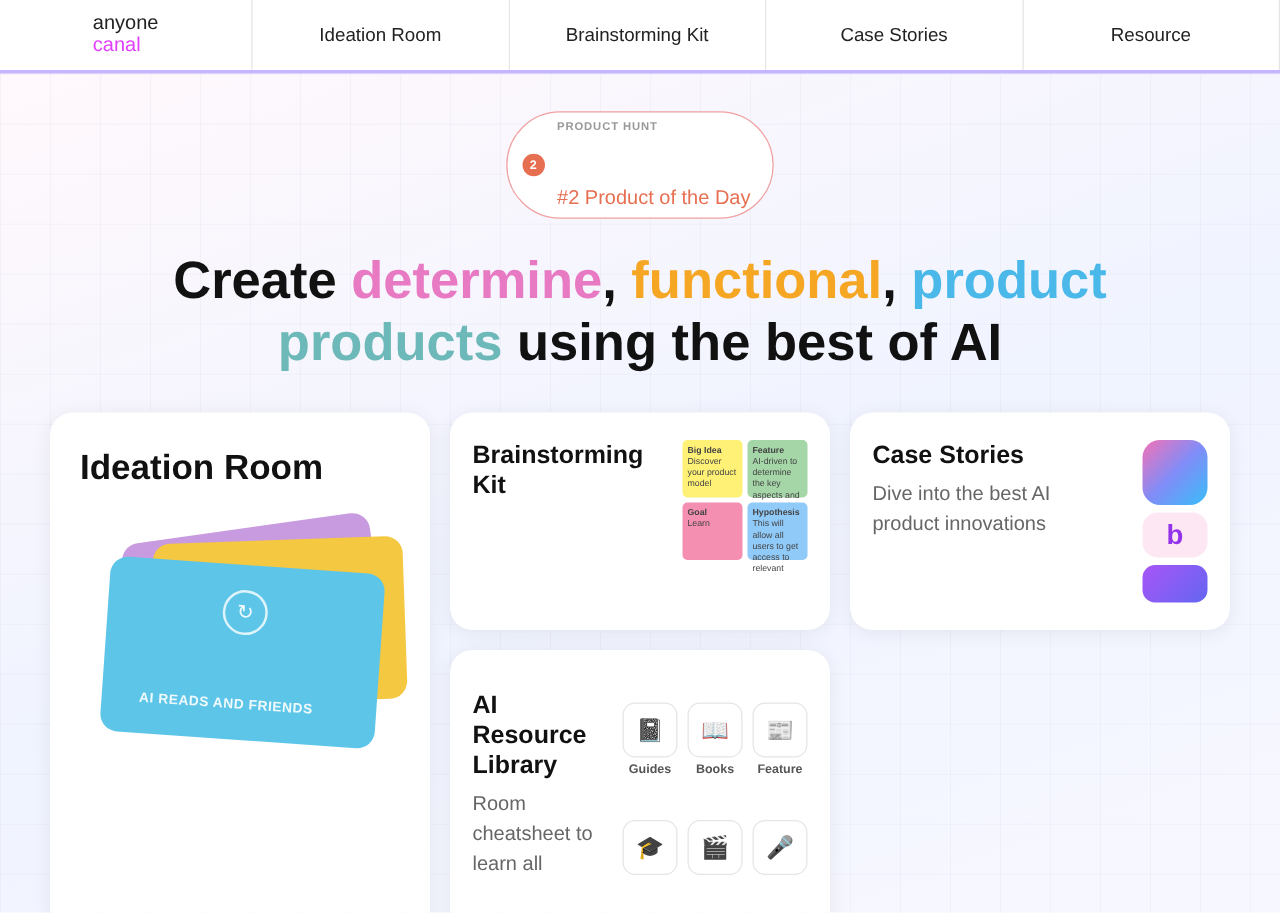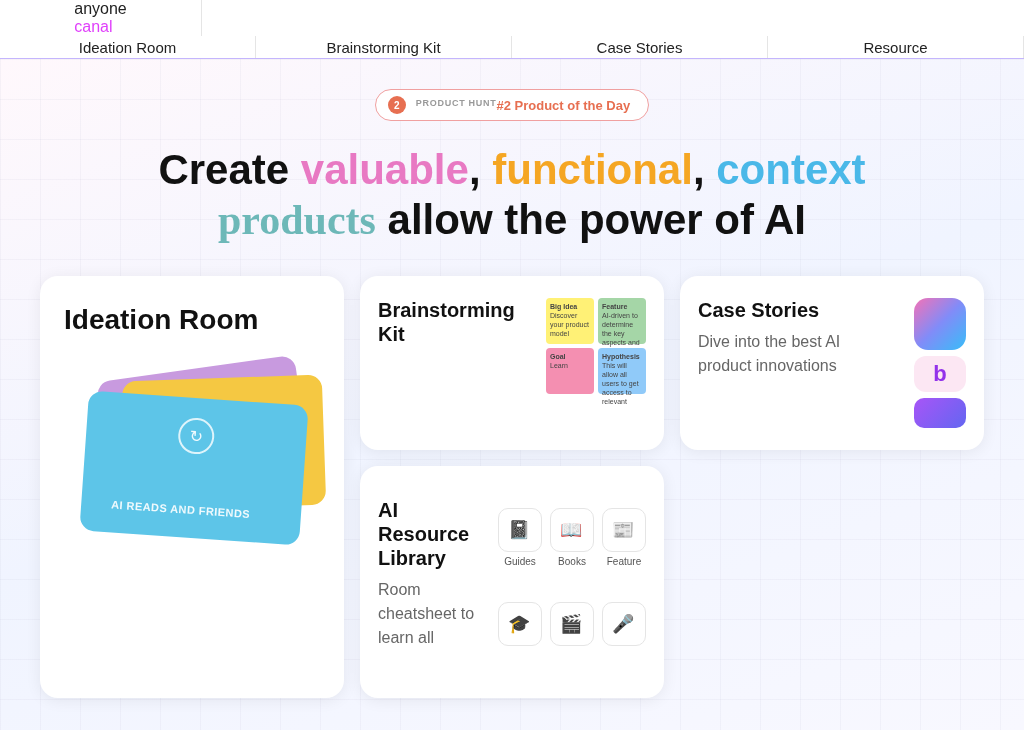--- a/index.html
+++ b/index.html
@@ -8,24 +8,23 @@
       background: #fff;
       width: 1024px;
       height: 730px;
       overflow: hidden;
     }
 
     
     .header {
       display: flex;
       align-items: stretch;
-      border-bottom: 1px solid #c4b5fd;
+      border-bottom: 3px solid #c4b5fd;
       background: #fff;
       height: 59px;
-      flex-direction: column;
     }
     .logo-area {
       display: flex;
       align-items: center;
       justify-content: center;
       width: 202px;
       padding: 0 20px;
       border-right: 1px solid #e5e5e5;
       flex-shrink: 0;
     }
@@ -95,52 +94,53 @@
       height: 18px;
       font-size: 10px;
       font-weight: 700;
       display: flex;
       align-items: center;
       justify-content: center;
       flex-shrink: 0;
     }
     .badge-text-block {
       display: flex;
-      flex-direction: row;
+      flex-direction: column;
     }
     .badge-label {
       font-size: 9px;
       text-transform: uppercase;
       letter-spacing: 0.08em;
       color: #999;
       font-weight: 600;
     }
     .badge-title {
-      font-size: 13px;
-      font-weight: 700;
+      font-size: 16px;
+      font-weight: 400;
       color: #e76f51;
+      margin-top: 44px;
     }
 
     
     .hero-heading {
       text-align: center;
       margin-bottom: 30px;
       position: relative;
       z-index: 1;
     }
     .hero-heading h1 {
       font-size: 42px;
       font-weight: 800;
       line-height: 1.2;
       color: #111;
     }
     .word-beautiful { color: #e879c3; }
     .word-functional { color: #f5a623; margin-top: 23px; }
     .word-valuable { color: #4ab8e8; }
-    .word-products { color: #6db8b8; font-family: Liberation Serif, serif; }
+    .word-products { color: #6db8b8; }
 
     
     .cards-grid {
       display: grid;
       grid-template-columns: 1fr 1fr 1fr;
       grid-template-rows: auto auto;
       gap: 16px;
       position: relative;
       z-index: 1;
     }
@@ -340,21 +340,21 @@
       border-radius: 10px;
       display: flex;
       align-items: center;
       justify-content: center;
       font-size: 18px;
       color: #555;
     }
     .resource-icon-label {
       font-size: 10px;
       color: #555;
-      font-weight: 400;
+      font-weight: 700;
     }
 
     .card-title-medium {
       font-size: 20px;
       font-weight: 800;
       color: #111;
       line-height: 1.2;
       margin-bottom: 8px;
     }
   </style>
@@ -383,26 +383,26 @@
       <div class="badge-number">2</div>
       <div class="badge-text-block">
         <span class="badge-label">PRODUCT HUNT</span>
         <span class="badge-title">#2 Product of the Day</span>
       </div>
     </div>
   </div>
 
   <div class="hero-heading">
     <h1>
-      Create <span class="word-beautiful">valuable</span>,
+      Create <span class="word-beautiful">determine</span>,
       <span class="word-functional">functional</span>,
-      <span class="word-valuable">context</span>
+      <span class="word-valuable">product</span>
       <br>
       <span class="word-products">products</span>
-      <span> allow the power of AI</span>
+      <span> using the best of AI</span>
     </h1>
   </div>
 
   <div class="cards-grid">
 
     <div class="card-ideation">
       <h2 class="card-title-large">Ideation Room</h2>
       <div class="card-illustration">
         <div class="stacked-card sc-purple"></div>
         <div class="stacked-card sc-yellow">

